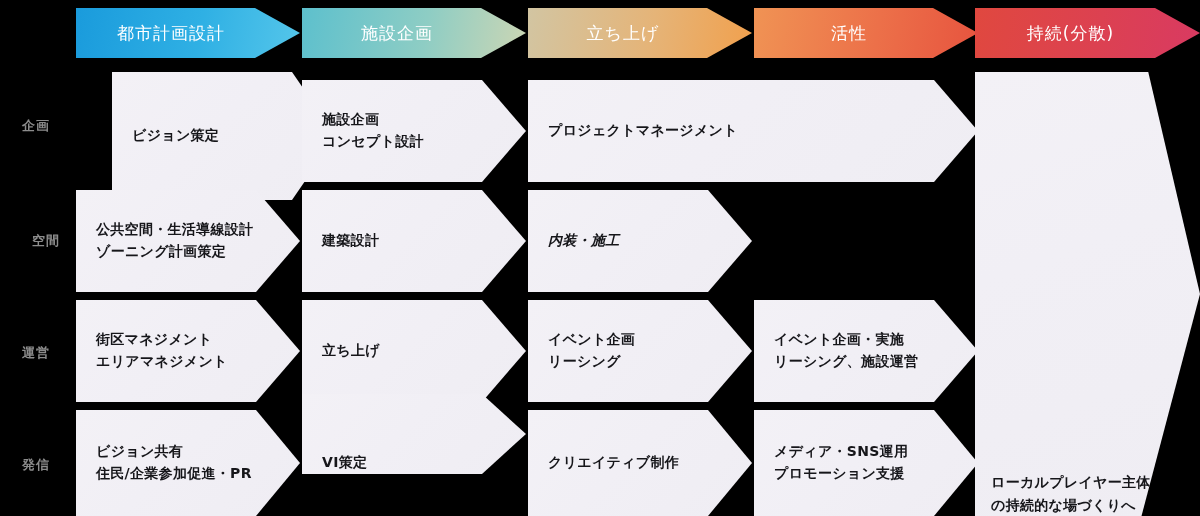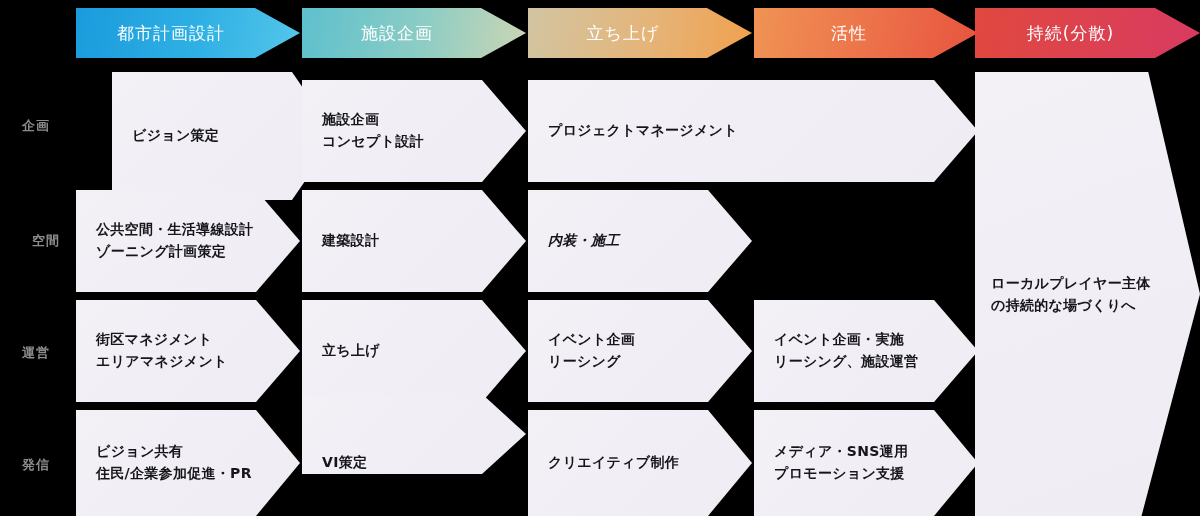--- a/index.html
+++ b/index.html
@@ -61,21 +61,21 @@
     letter-spacing: 0.3px;
     white-space: pre-line;
   }
 
   
   .final-shape {
     position: absolute;
     background: linear-gradient(160deg, #f3f1f6 0%, #f1eff5 40%, #efedf3 100%);
     clip-path: polygon(0 0, 77% 0, 100% 50%, 74% 100%, 0 100%);
     display: flex;
-    align-items: center;
+    align-items: flex-end;
   }
   .final-shape .txt {
     padding-left: 16px;
     padding-right: 40px;
     color: #16161a;
     font-size: 14px;
     font-weight: 700;
     line-height: 1.6;
     letter-spacing: 0.3px;
     white-space: pre-line;

